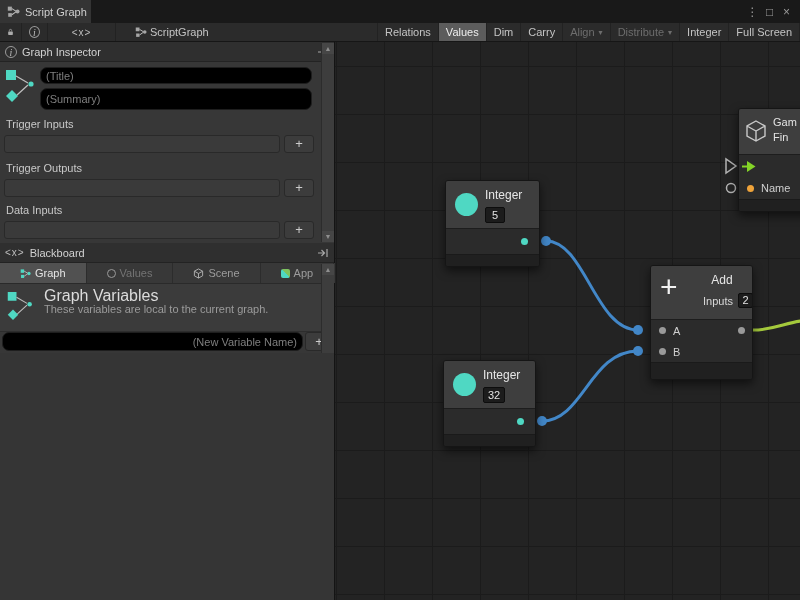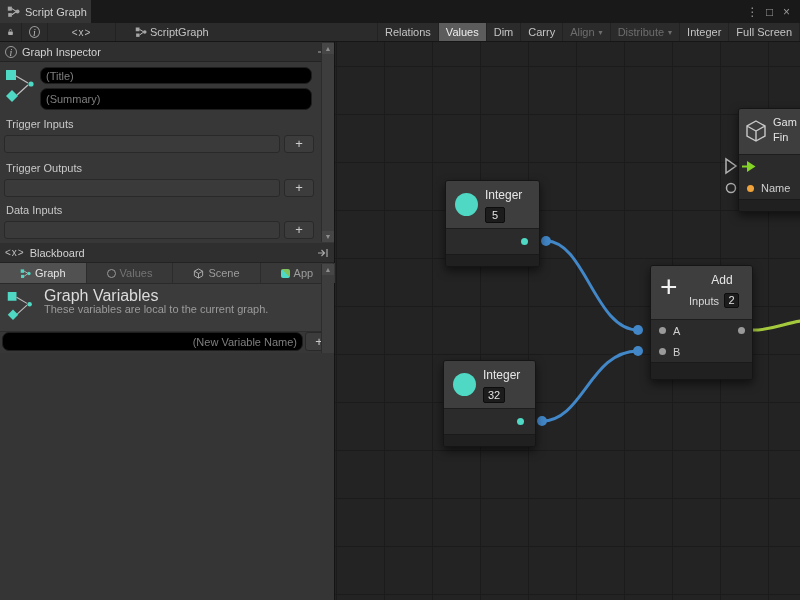--- a/index.html
+++ b/index.html
@@ -82,21 +82,21 @@
   .ntitle { position:absolute; left:39px; top:7px; color:#e6e6e6; font-size:12px; }
   .vbox { position:absolute; left:39px; top:26px; min-width:20px; height:16px; background:#1c1c1c; border:1px solid #0d0d0d;
           border-radius:2px; color:#e2e2e2; font-size:11px; line-height:14px; text-align:center; padding:0 4px; }
   .pdot { width:7px; height:7px; border-radius:50%; display:inline-block; flex:0 0 auto; }
   .pdot.teal { background:var(--teal,#4fd8c3); }
   .pdot.gray { background:#9a9a9a; }
   .pdot.orange { background:var(--orange,#efa33a); }
   .nport-row .pdot { position:absolute; right:11px; top:9px; }
   .plus-glyph { position:absolute; left:9px; top:5px; font-size:30px; line-height:32px; color:#f2f2f2; }
   .add-title { position:absolute; left:45px; top:7px; width:52px; text-align:center; color:#e6e6e6; font-size:12px; }
-  .inputs-row { position:absolute; left:38px; top:27px; display:flex; align-items:center; gap:5px; color:#d8d8d8; }
+  .inputs-row { position:absolute; left:52px; top:27px; display:flex; align-items:center; gap:5px; color:#d8d8d8; }
   .vbox2 { min-width:15px; height:15px; background:#1c1c1c; border:1px solid #0d0d0d; border-radius:2px;
            color:#e2e2e2; text-align:center; line-height:13px; padding:0 3px; }
   .prow { position:relative; height:21px; display:flex; align-items:center; padding:0 8px; gap:7px;
           color:#cfcfcf; background:#2b2b2b; }
   .prow .out { position:absolute; right:7px; }
   .find-line { position:absolute; left:34px; color:#e3e3e3; font-size:11px; }
   .flowrow { padding-left:3px; }
 
   .tealfill { fill:var(--teal,#4fd8c3); }
   .grayfill { fill:#a6a6a6; }

